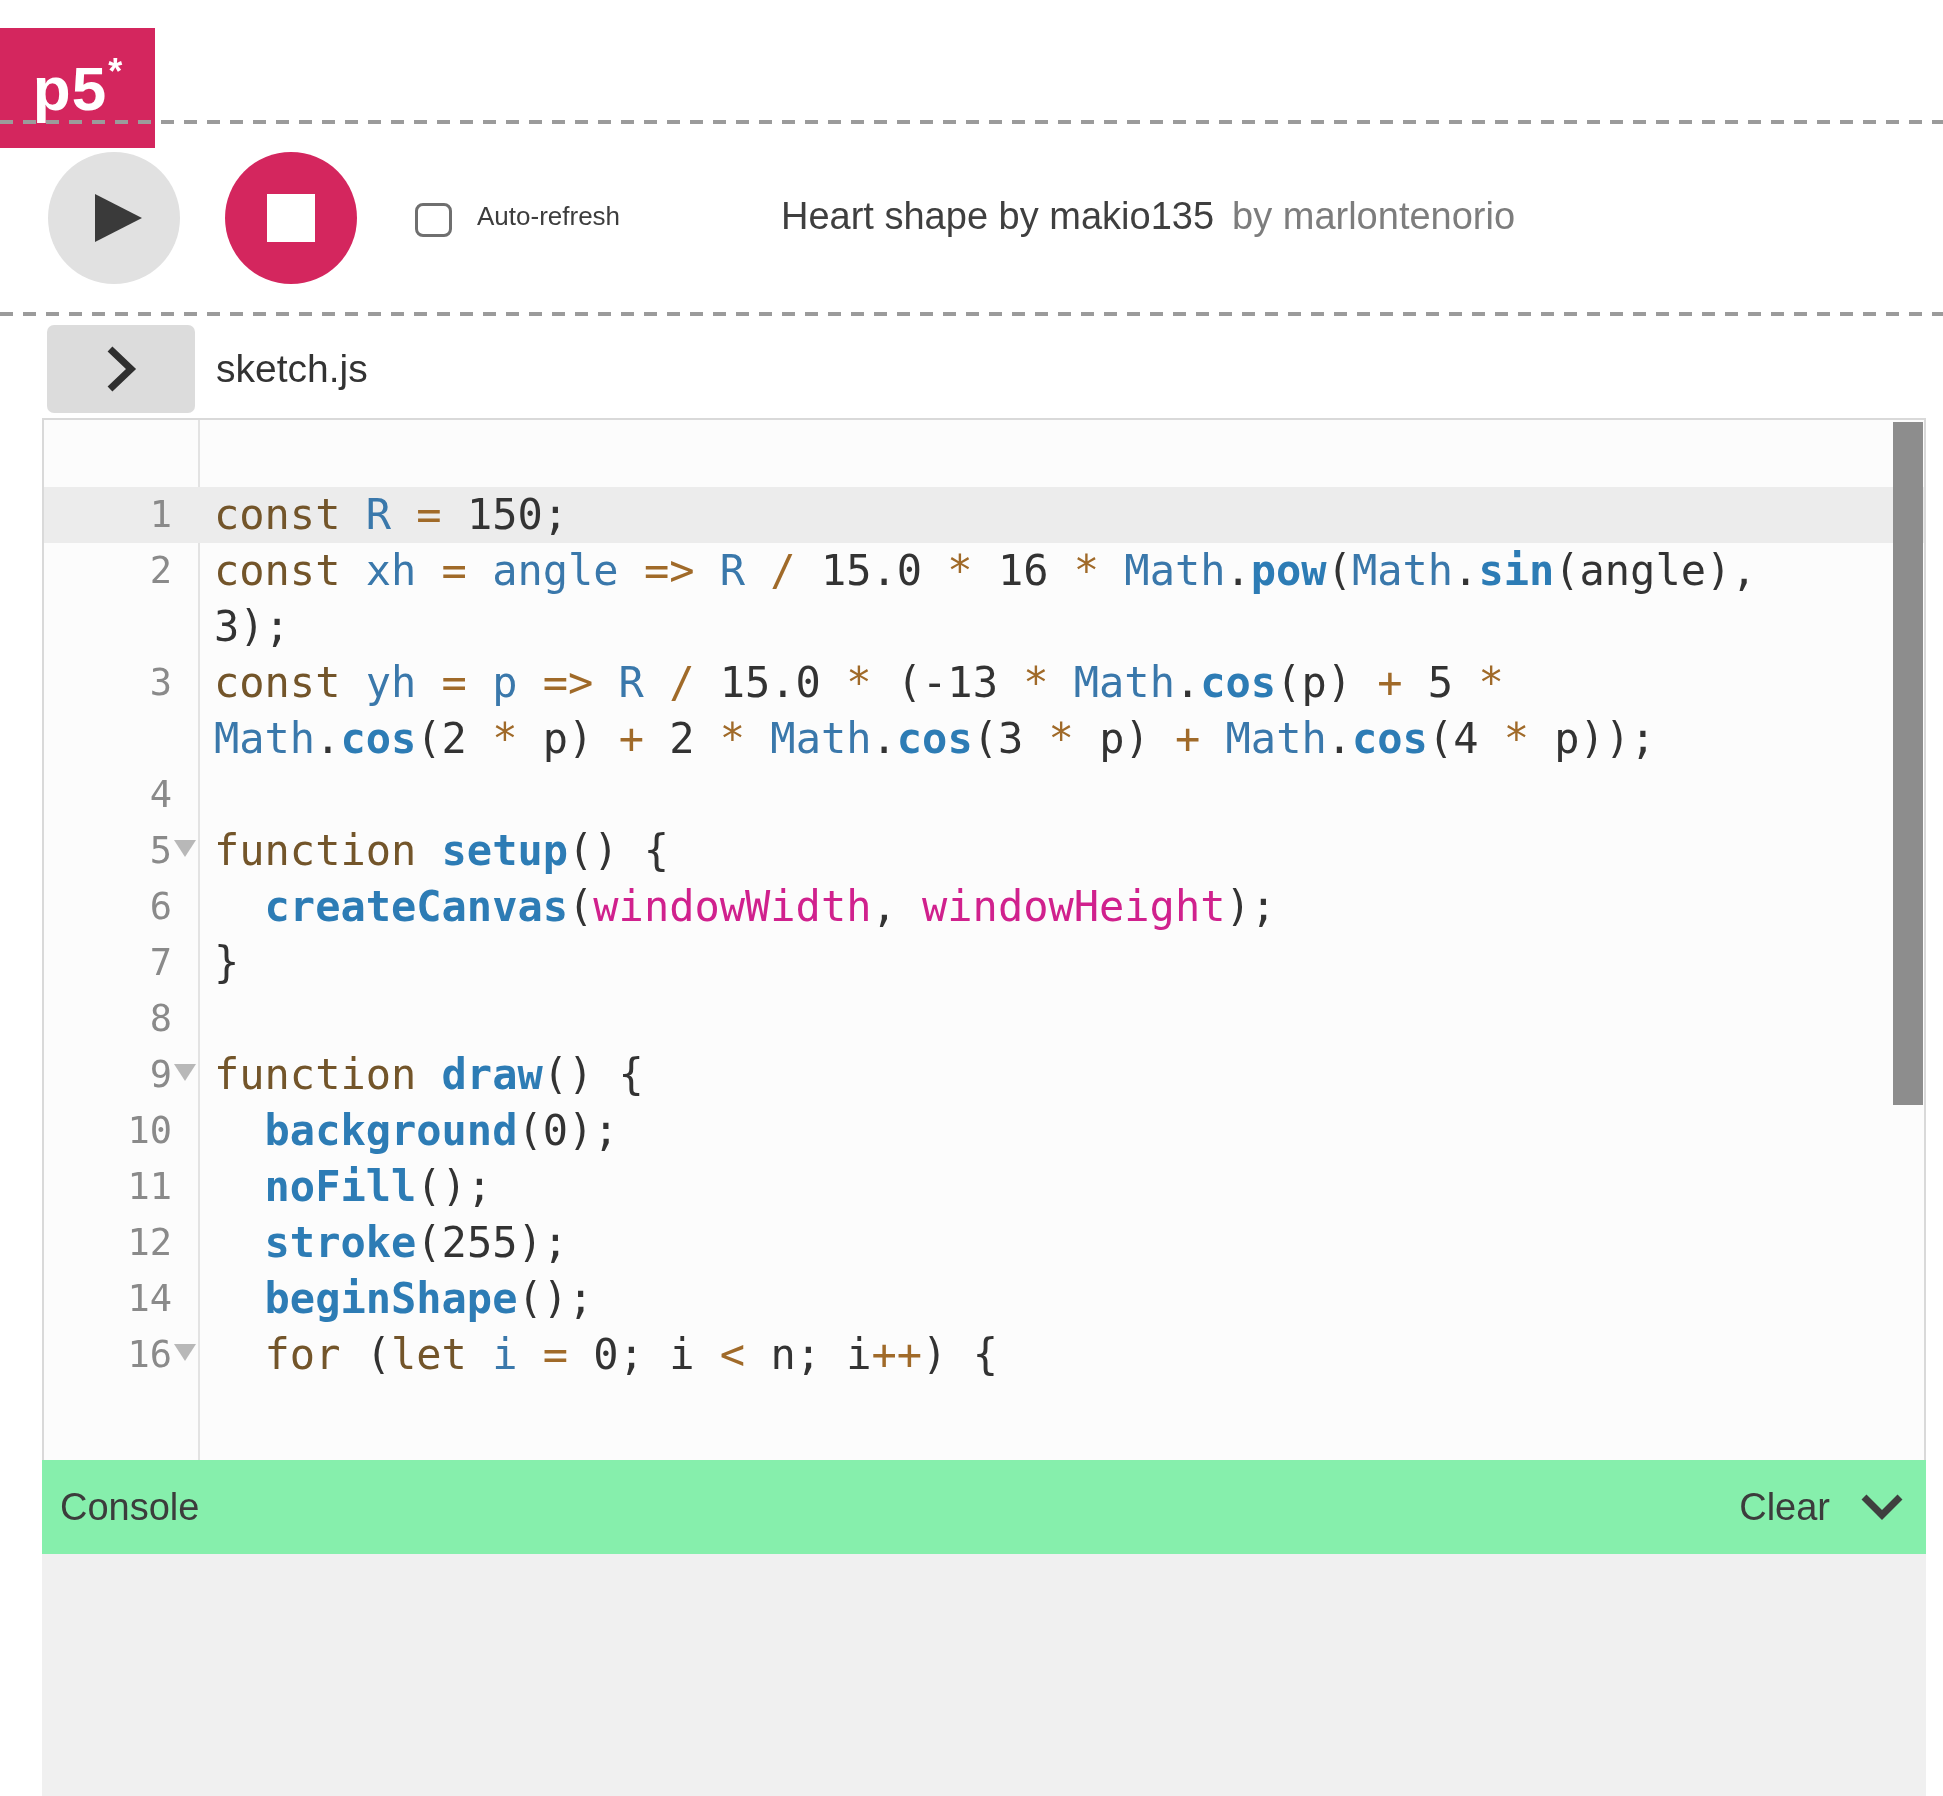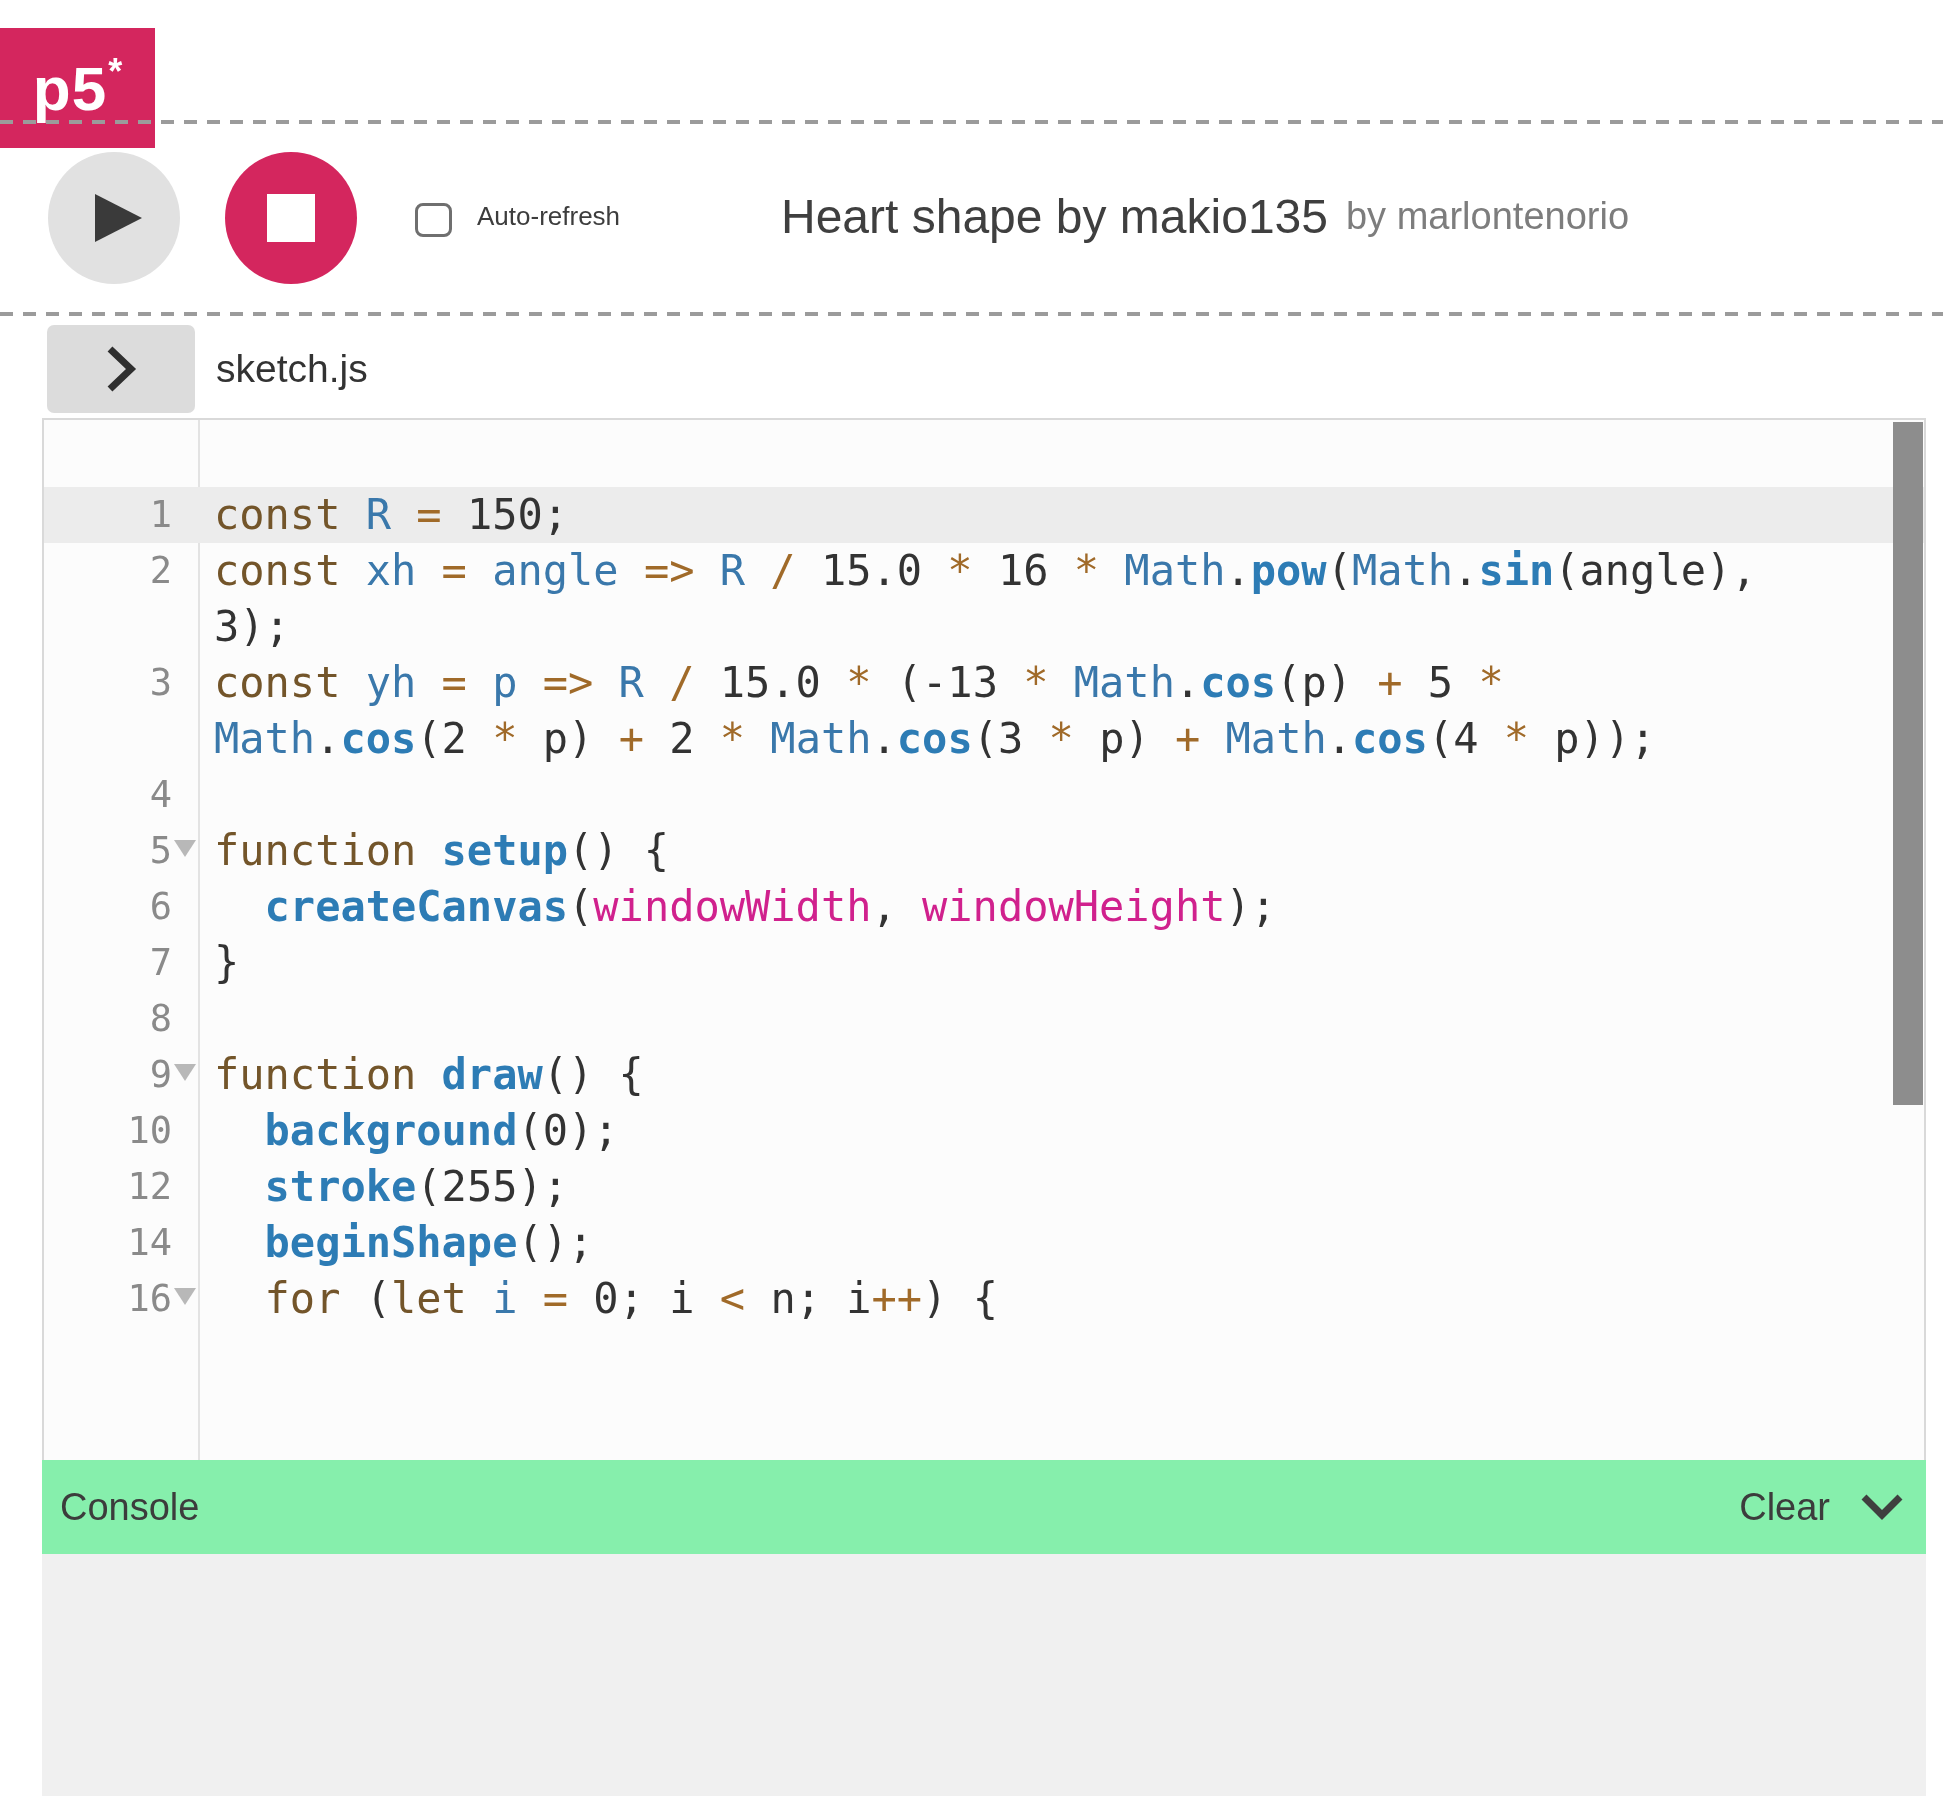--- a/index.html
+++ b/index.html
@@ -25,21 +25,21 @@
   .play{left:48px;background:#e1e1e1;}
   .play-tri{position:absolute;left:47px;top:42px;width:0;height:0;
     border-left:47px solid #3a3a3a;border-top:24px solid transparent;border-bottom:24px solid transparent;}
   .stop{left:225px;background:var(--brand);}
   .stop-sq{position:absolute;left:42px;top:42px;width:48px;height:48px;background:#fff;}
   .checkbox{position:absolute;left:415px;top:203px;width:31px;height:28px;
     border:3px solid #6f6f6f;border-radius:8px;background:#fff;}
   .autorefresh{position:absolute;left:477px;top:120px;height:192px;display:flex;align-items:center;
     font-size:26px;color:#3d3d3d;}
   .titlewrap{position:absolute;left:781px;top:120px;height:192px;display:flex;align-items:center;gap:18px;}
-  .ptitle{font-size:48px;color:#3f3f3f;}
+  .ptitle{font-size:38px;color:#3f3f3f;}
   .powner{font-size:38px;color:#7d7d7d;}
   
   .tabchev{position:absolute;left:47px;top:325px;width:148px;height:88px;background:#dcdcdc;
     border-radius:7px;display:flex;align-items:center;justify-content:center;}
   .tabname{position:absolute;left:216px;top:325px;height:88px;display:flex;align-items:center;
     font-size:39px;color:#333;}
   
   .editor{position:absolute;left:42px;top:418px;width:1884px;height:1042px;box-sizing:border-box;
     background:#fcfcfc;border:2px solid #d9d9d9;border-bottom:none;overflow:hidden;}
   .gutline{position:absolute;left:154px;top:0;bottom:0;width:2px;background:#e3e3e3;}
@@ -146,20 +146,24 @@
       </div>
       <div class="crow">
         <div class="gut"><span>9</span><span class="fold"></span></div>
         <div class="codecell"><span class="tok-k">function </span><span class="tok-b">draw</span><span class="tok-p">() {</span></div>
       </div>
       <div class="crow">
         <div class="gut"><span>10</span></div>
         <div class="codecell"><span class="tok-p">  </span><span class="tok-b">background</span><span class="tok-p">(</span><span class="tok-n">0</span><span class="tok-p">);</span></div>
       </div>
       <div class="crow">
+        <div class="gut"><span>11</span></div>
+        <div class="codecell"><span class="tok-p">  </span><span class="tok-b">noFill</span><span class="tok-p">();</span></div>
+      </div>
+      <div class="crow">
         <div class="gut"><span>12</span></div>
         <div class="codecell"><span class="tok-p">  </span><span class="tok-b">stroke</span><span class="tok-p">(</span><span class="tok-n">255</span><span class="tok-p">);</span></div>
       </div>
       <div class="crow">
         <div class="gut"><span>14</span></div>
         <div class="codecell"><span class="tok-p">  </span><span class="tok-b">beginShape</span><span class="tok-p">();</span></div>
       </div>
       <div class="crow">
         <div class="gut"><span>16</span><span class="fold"></span></div>
         <div class="codecell"><span class="tok-p">  </span><span class="tok-k">for </span><span class="tok-p">(</span><span class="tok-k">let </span><span class="tok-v">i </span><span class="tok-o">= </span><span class="tok-n">0</span><span class="tok-p">; i </span><span class="tok-o">&lt; </span><span class="tok-p">n; i</span><span class="tok-o">++</span><span class="tok-p">) {</span></div>

